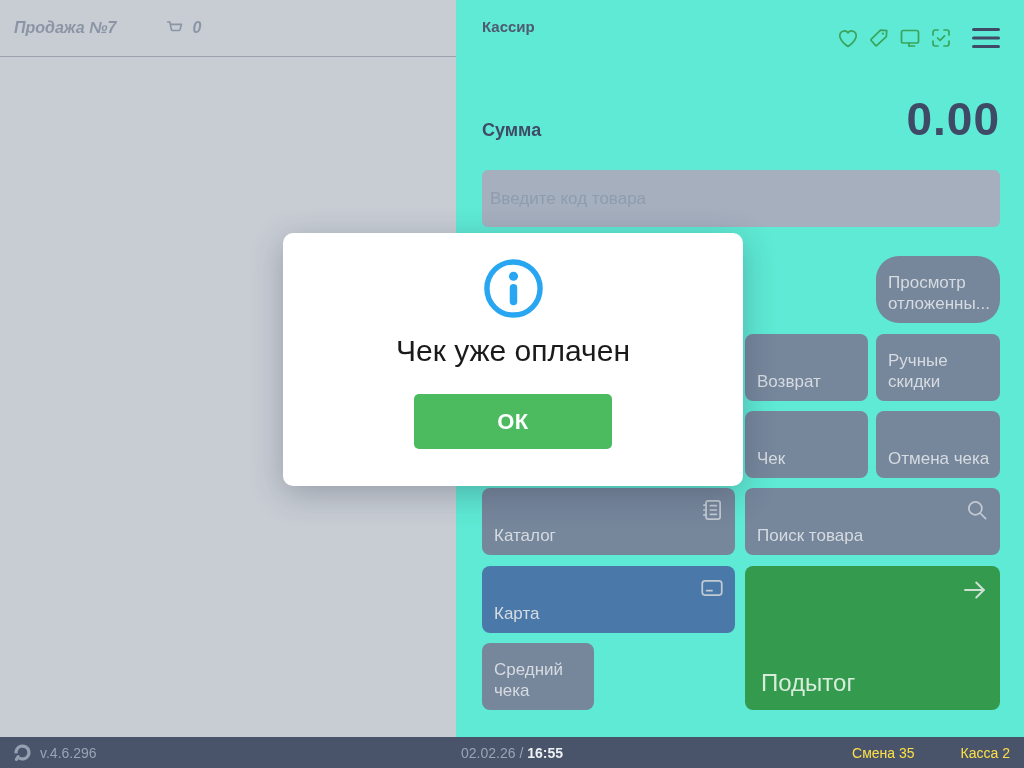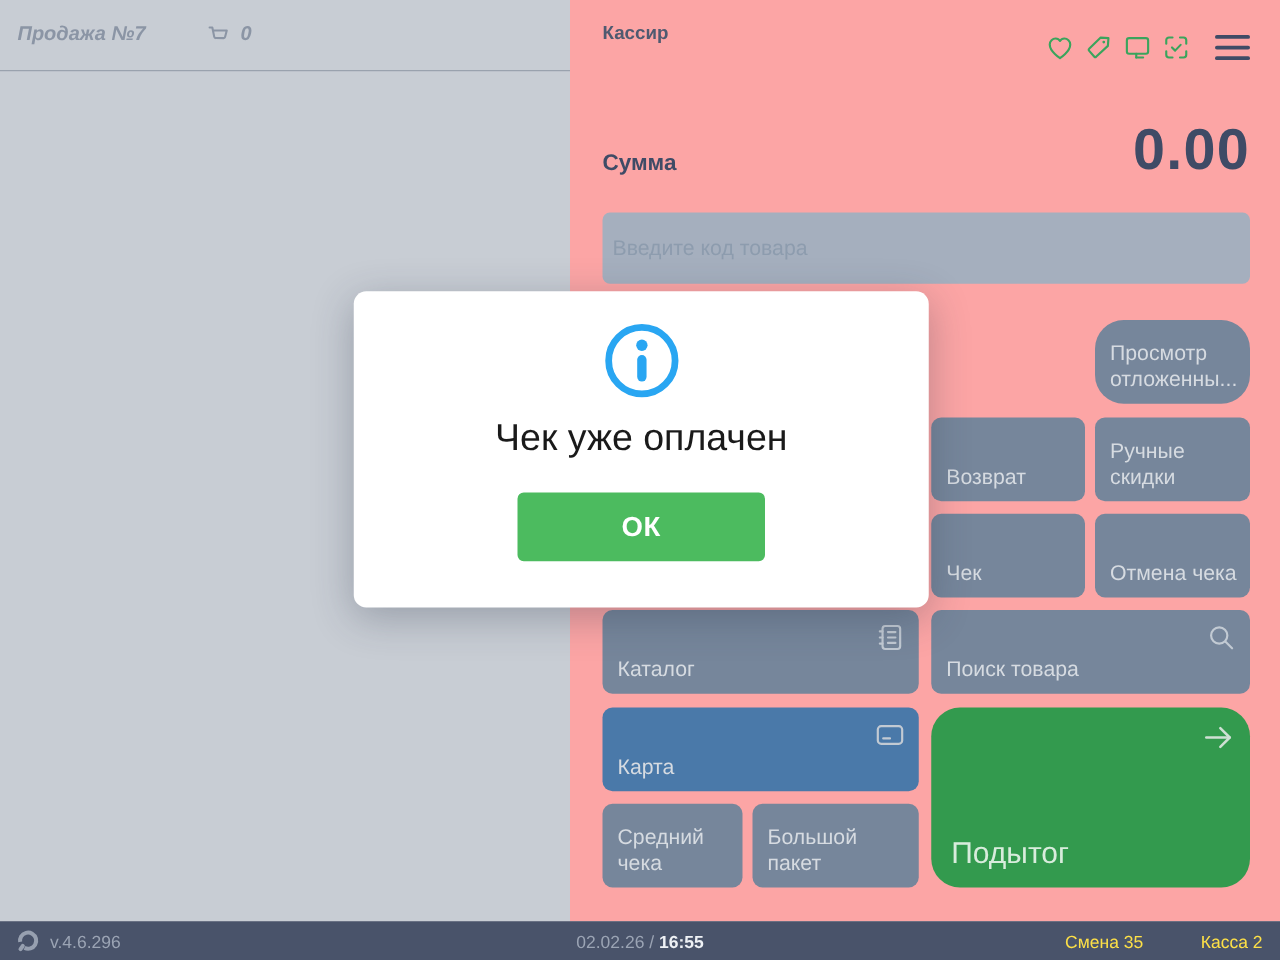--- a/index.html
+++ b/index.html
@@ -10,21 +10,21 @@
   
   .left-panel { position:absolute; left:0; top:0; width:456px; height:655px; background:#c8cdd4;font-style:italic; }
   .left-topbar { position:relative; height:57px; border-bottom:1px solid #9aa2ae;
     display:flex; align-items:center; }
   .sale-title { margin-left:14px; font-size:16px; font-weight:700; color:#8b95a5; }
   .cart { display:flex; align-items:center; margin-left:48px; color:#8b95a5; }
   .cart svg { width:22px; height:22px; stroke:#8b95a5; }
   .cart-count { font-size:16px; font-weight:700; margin-left:6px; color:#8b95a5; }
 
   
-  .right-panel { position:absolute; left:456px; top:0; width:568px; height:737px; background:#fca5a5; }
+  .right-panel { position:absolute; left:456px; top:0; width:568px; height:737px; background:#5eead4; }
   .cashier-label { position:absolute; left:26px; top:18px; font-size:15px; font-weight:700; color:#4f5a70; }
   .header-icons { position:absolute; right:24px; top:26px; display:flex; align-items:center; gap:7px; }
   .header-icons svg.green { width:24px; height:24px; stroke:#3aa45c; fill:none; stroke-width:1.7;
     stroke-linecap:round; stroke-linejoin:round; }
   .menu-icon { width:28px; height:22px; margin-left:12px; }
   .menu-icon rect { fill:#3f4b66; }
 
   .sum-label { position:absolute; left:26px; top:120px; font-size:18px; font-weight:700; color:#3f4b66; }
   .sum-value { position:absolute; right:24px; top:92px; font-size:46px; font-weight:800; color:#3f4b66; letter-spacing:1px; }
 
@@ -32,21 +32,21 @@
     background:#a5afbe; border:none; border-radius:6px; font-size:17px; color:#3f4b66;
     padding:0 8px; outline:none; font-family:inherit; }
   .code-input::placeholder { color:#8d9cae; }
 
   .btn { position:absolute; background:#76869b; border-radius:8px; color:#d6dbe1;
     font-size:17px; line-height:1.24; cursor:pointer; }
   .btn .lbl { position:absolute; left:12px; bottom:9px; right:8px; }
   .btn .corner-icon { position:absolute; right:10px; top:9px; width:26px; height:26px;
     stroke:#c2cad3; fill:none; stroke-width:1.6; stroke-linecap:round; stroke-linejoin:round; }
   .btn-card { background:#4a79a9; }
-  .btn-subtotal { background:#339a4e; color:#d8ecdc;border-radius:23px; }
+  .btn-subtotal { background:#339a4e; color:#d8ecdc; }
   .btn-subtotal .lbl { font-size:24px; left:16px; bottom:12px; }
   .btn-subtotal .corner-icon { width:30px; height:30px; stroke:#cfe0d4; }
 
   
   .modal { position:absolute; left:283px; top:233px; width:460px; height:253px;
     background:#ffffff; border-radius:10px; box-shadow:0 8px 32px rgba(40,50,70,.30);
     text-align:center; }
   .info-icon { display:block; margin:24px auto 0; width:63px; height:63px; }
   .modal-title { margin-top:14px; font-size:30px; color:#1a1a1a; }
   .ok-button { display:block; margin:26px auto 0; width:198px; height:55px;
@@ -163,23 +163,20 @@
       <svg class="corner-icon" viewBox="0 0 24 24">
         <path d="M4 12h15"></path>
           <path d="M13 6l6 6-6 6"></path>
       </svg>
       <span class="lbl">Подытог</span>
     </div>
 
     <div class="btn" style="left:26px; top:643px; width:112px; height:67px;">
       <span class="lbl">Средний чека</span>
     </div>
-    <div class="btn" style="left:146px; top:643px; width:133px; height:67px;">
-      <span class="lbl">Большой пакет</span>
-    </div>
   </section>
 
   <div class="modal">
     <svg class="info-icon" viewBox="0 0 64 64">
       <circle cx="32" cy="32" r="27" fill="none" stroke="#29a6f2" stroke-width="5.5"></circle>
       <circle cx="32" cy="19.5" r="4.6" fill="#29a6f2"></circle>
       <rect x="28.2" y="27.5" width="7.6" height="21.5" rx="3.8" fill="#29a6f2"></rect>
     </svg>
     <div class="modal-title">Чек уже оплачен</div>
     <button class="ok-button">ОК</button>

